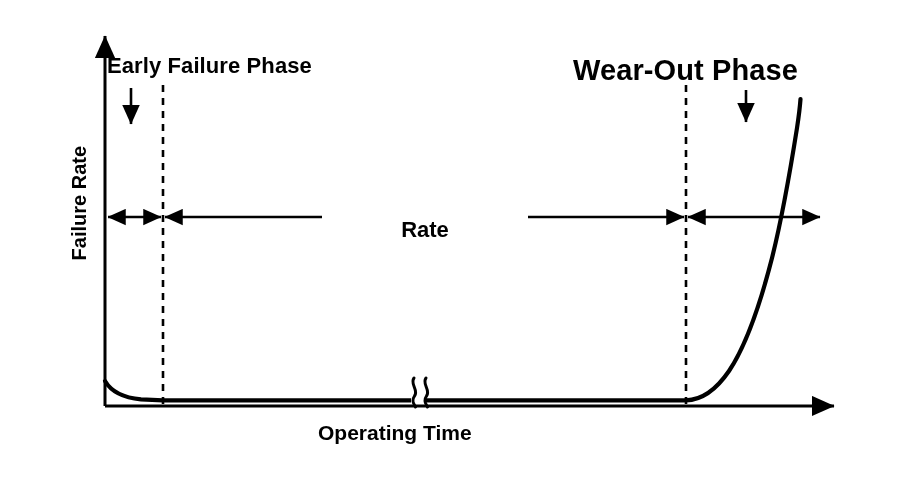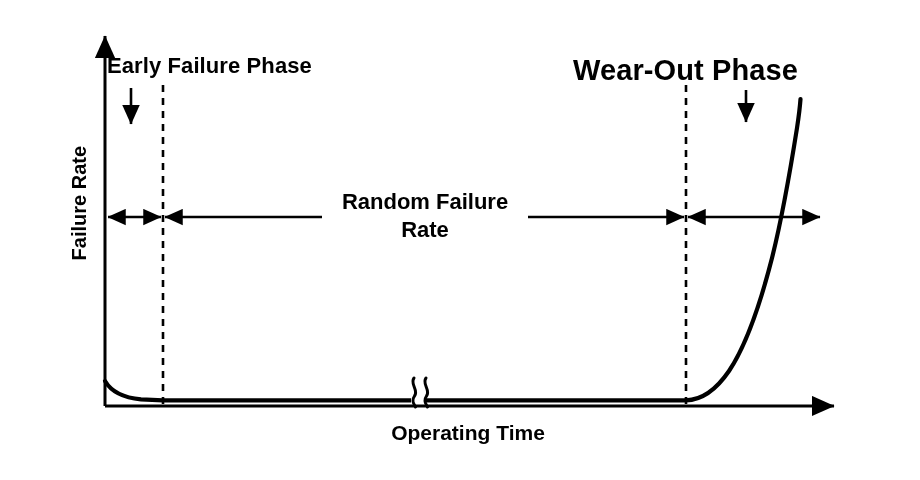--- a/index.html
+++ b/index.html
@@ -61,21 +61,21 @@
     font-size: 20px;
     text-align: center;
     transform: rotate(-90deg);
     transform-origin: center center;
   }
   #label-xlabel {
     left: 318px;
     top: 421px;
     width: 300px;
     font-size: 21px;
-    text-align: center;
+    text-align: left;
   }
 </style>
 </head>
 <body>
 
 <div id="figure">
 
   <svg id="plot-svg" viewBox="0 0 920 480">
 
     <defs>
@@ -121,21 +121,21 @@
 
     <line x1="688" y1="217" x2="820" y2="217" stroke="#000000" stroke-width="2.4" marker-start="url(#ah-start)" marker-end="url(#ah)"></line>
 
   </svg>
 
   <div class="fig-label" id="label-early">Early Failure Phase</div>
 
   <div class="fig-label" id="label-wearout">Wear-Out Phase</div>
 
   <div class="fig-label" id="label-random">
-    <span>Random Failure</span><br>
+    <br>
     <span>Rate</span>
   </div>
 
   <div class="fig-label" id="label-ylabel">Failure Rate</div>
 
   <div class="fig-label" id="label-xlabel">Operating Time</div>
 
 </div>
 
 </body></html>

